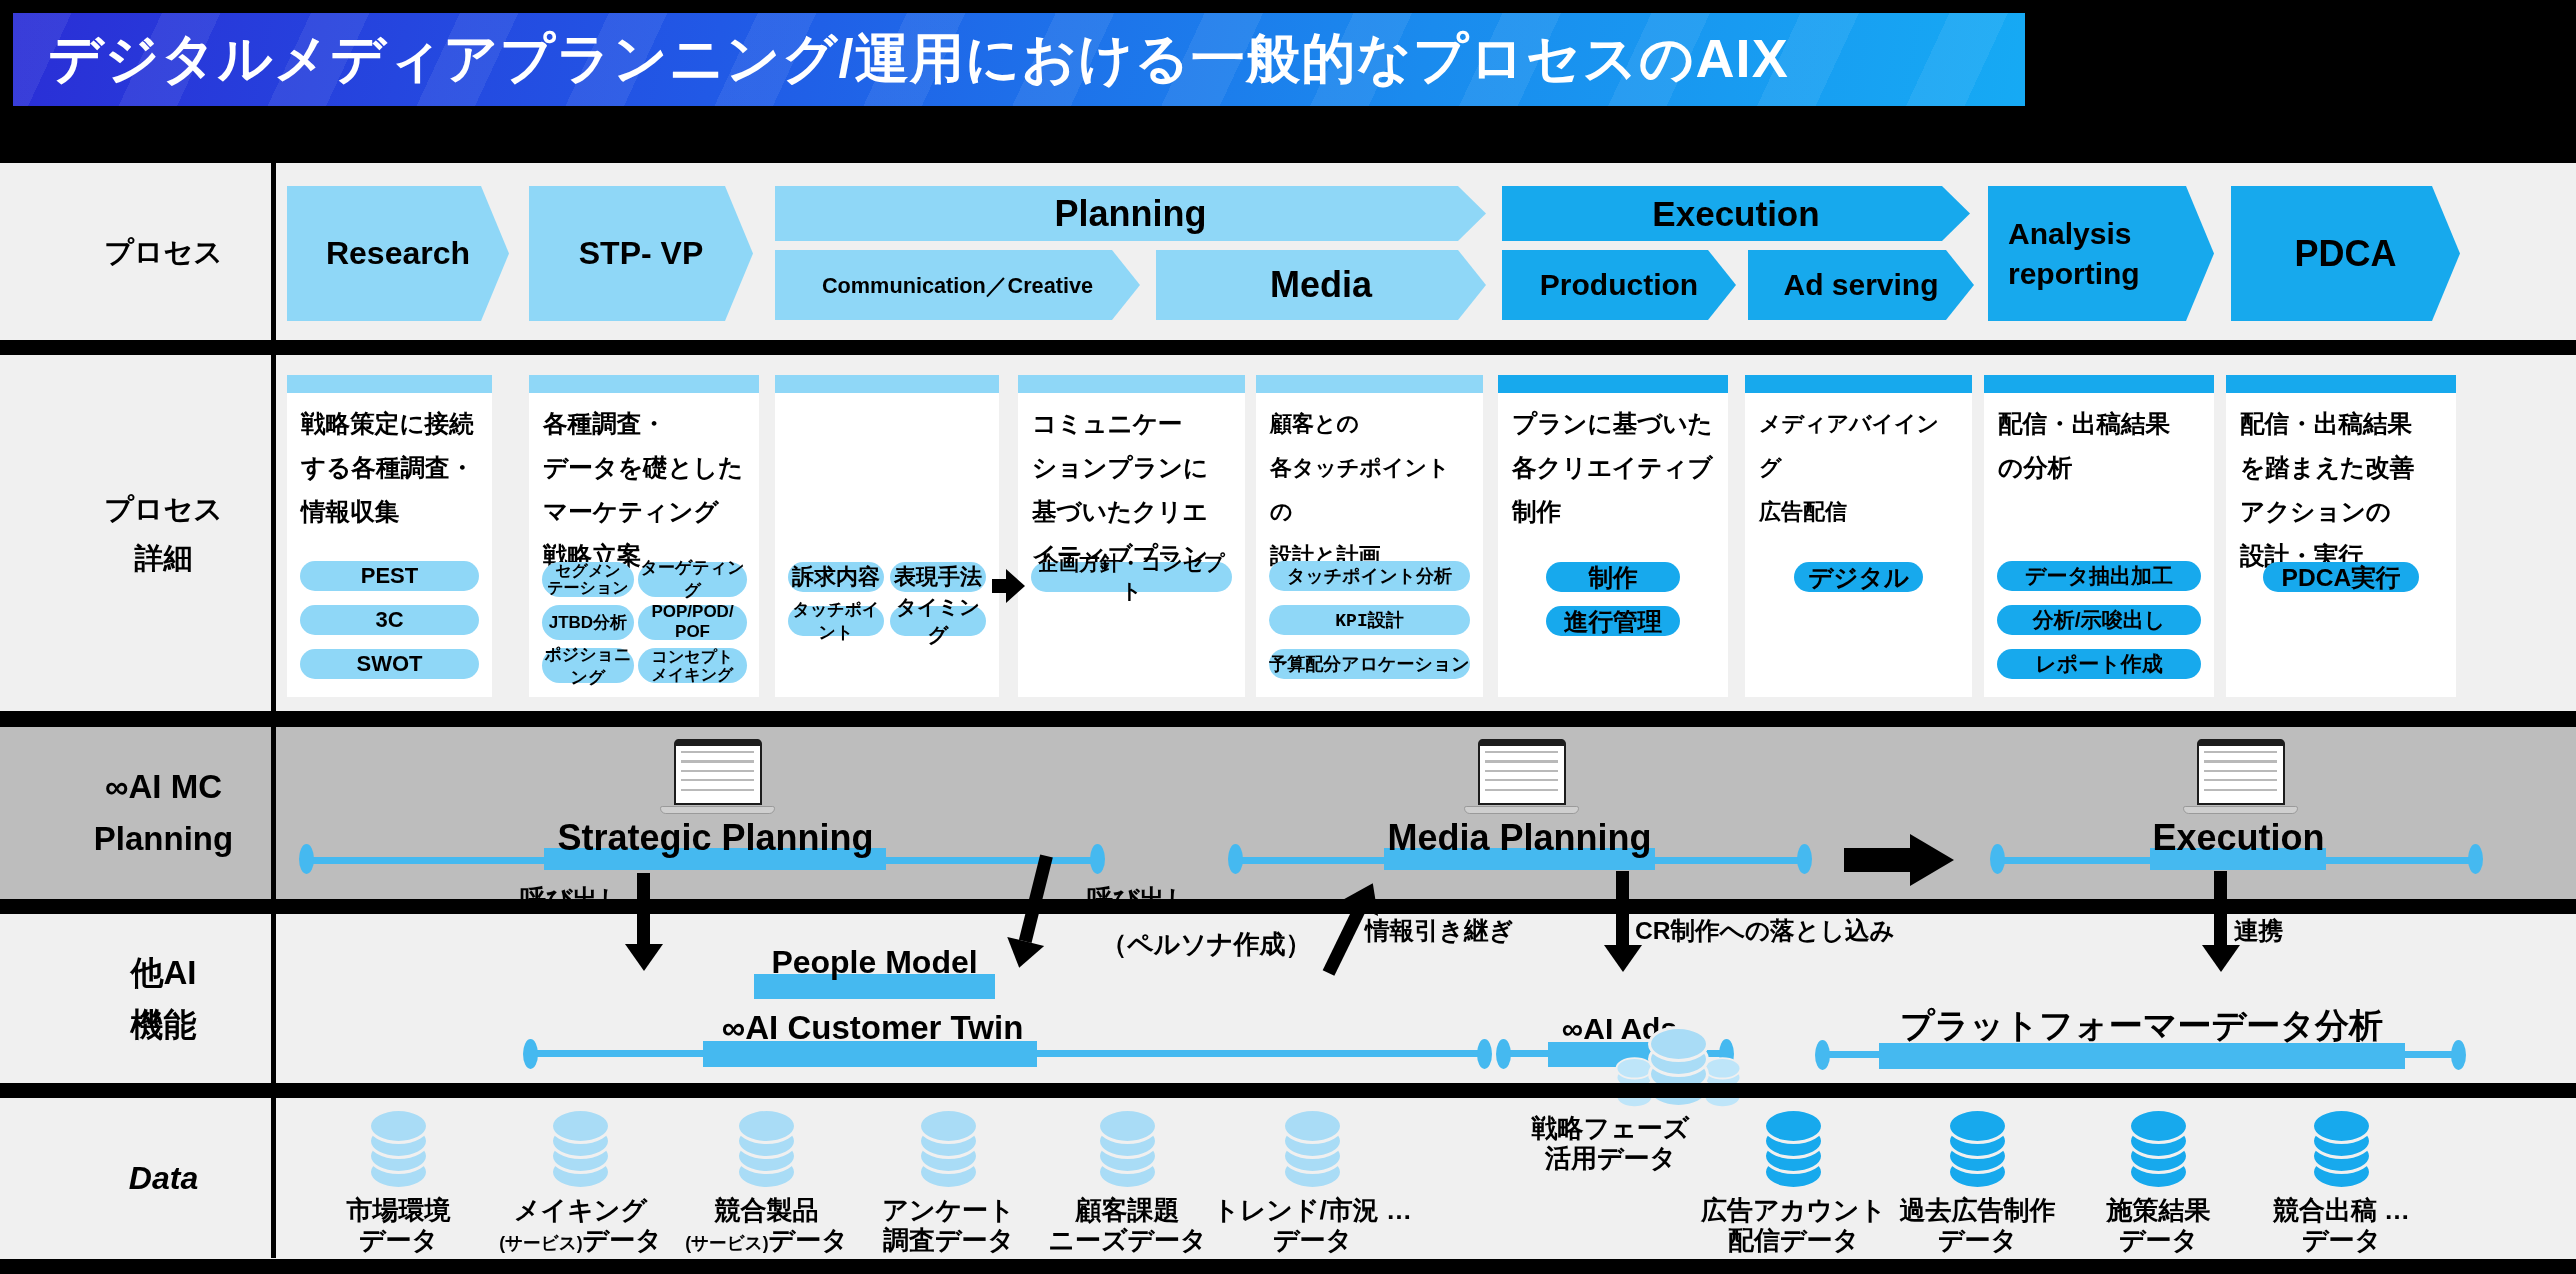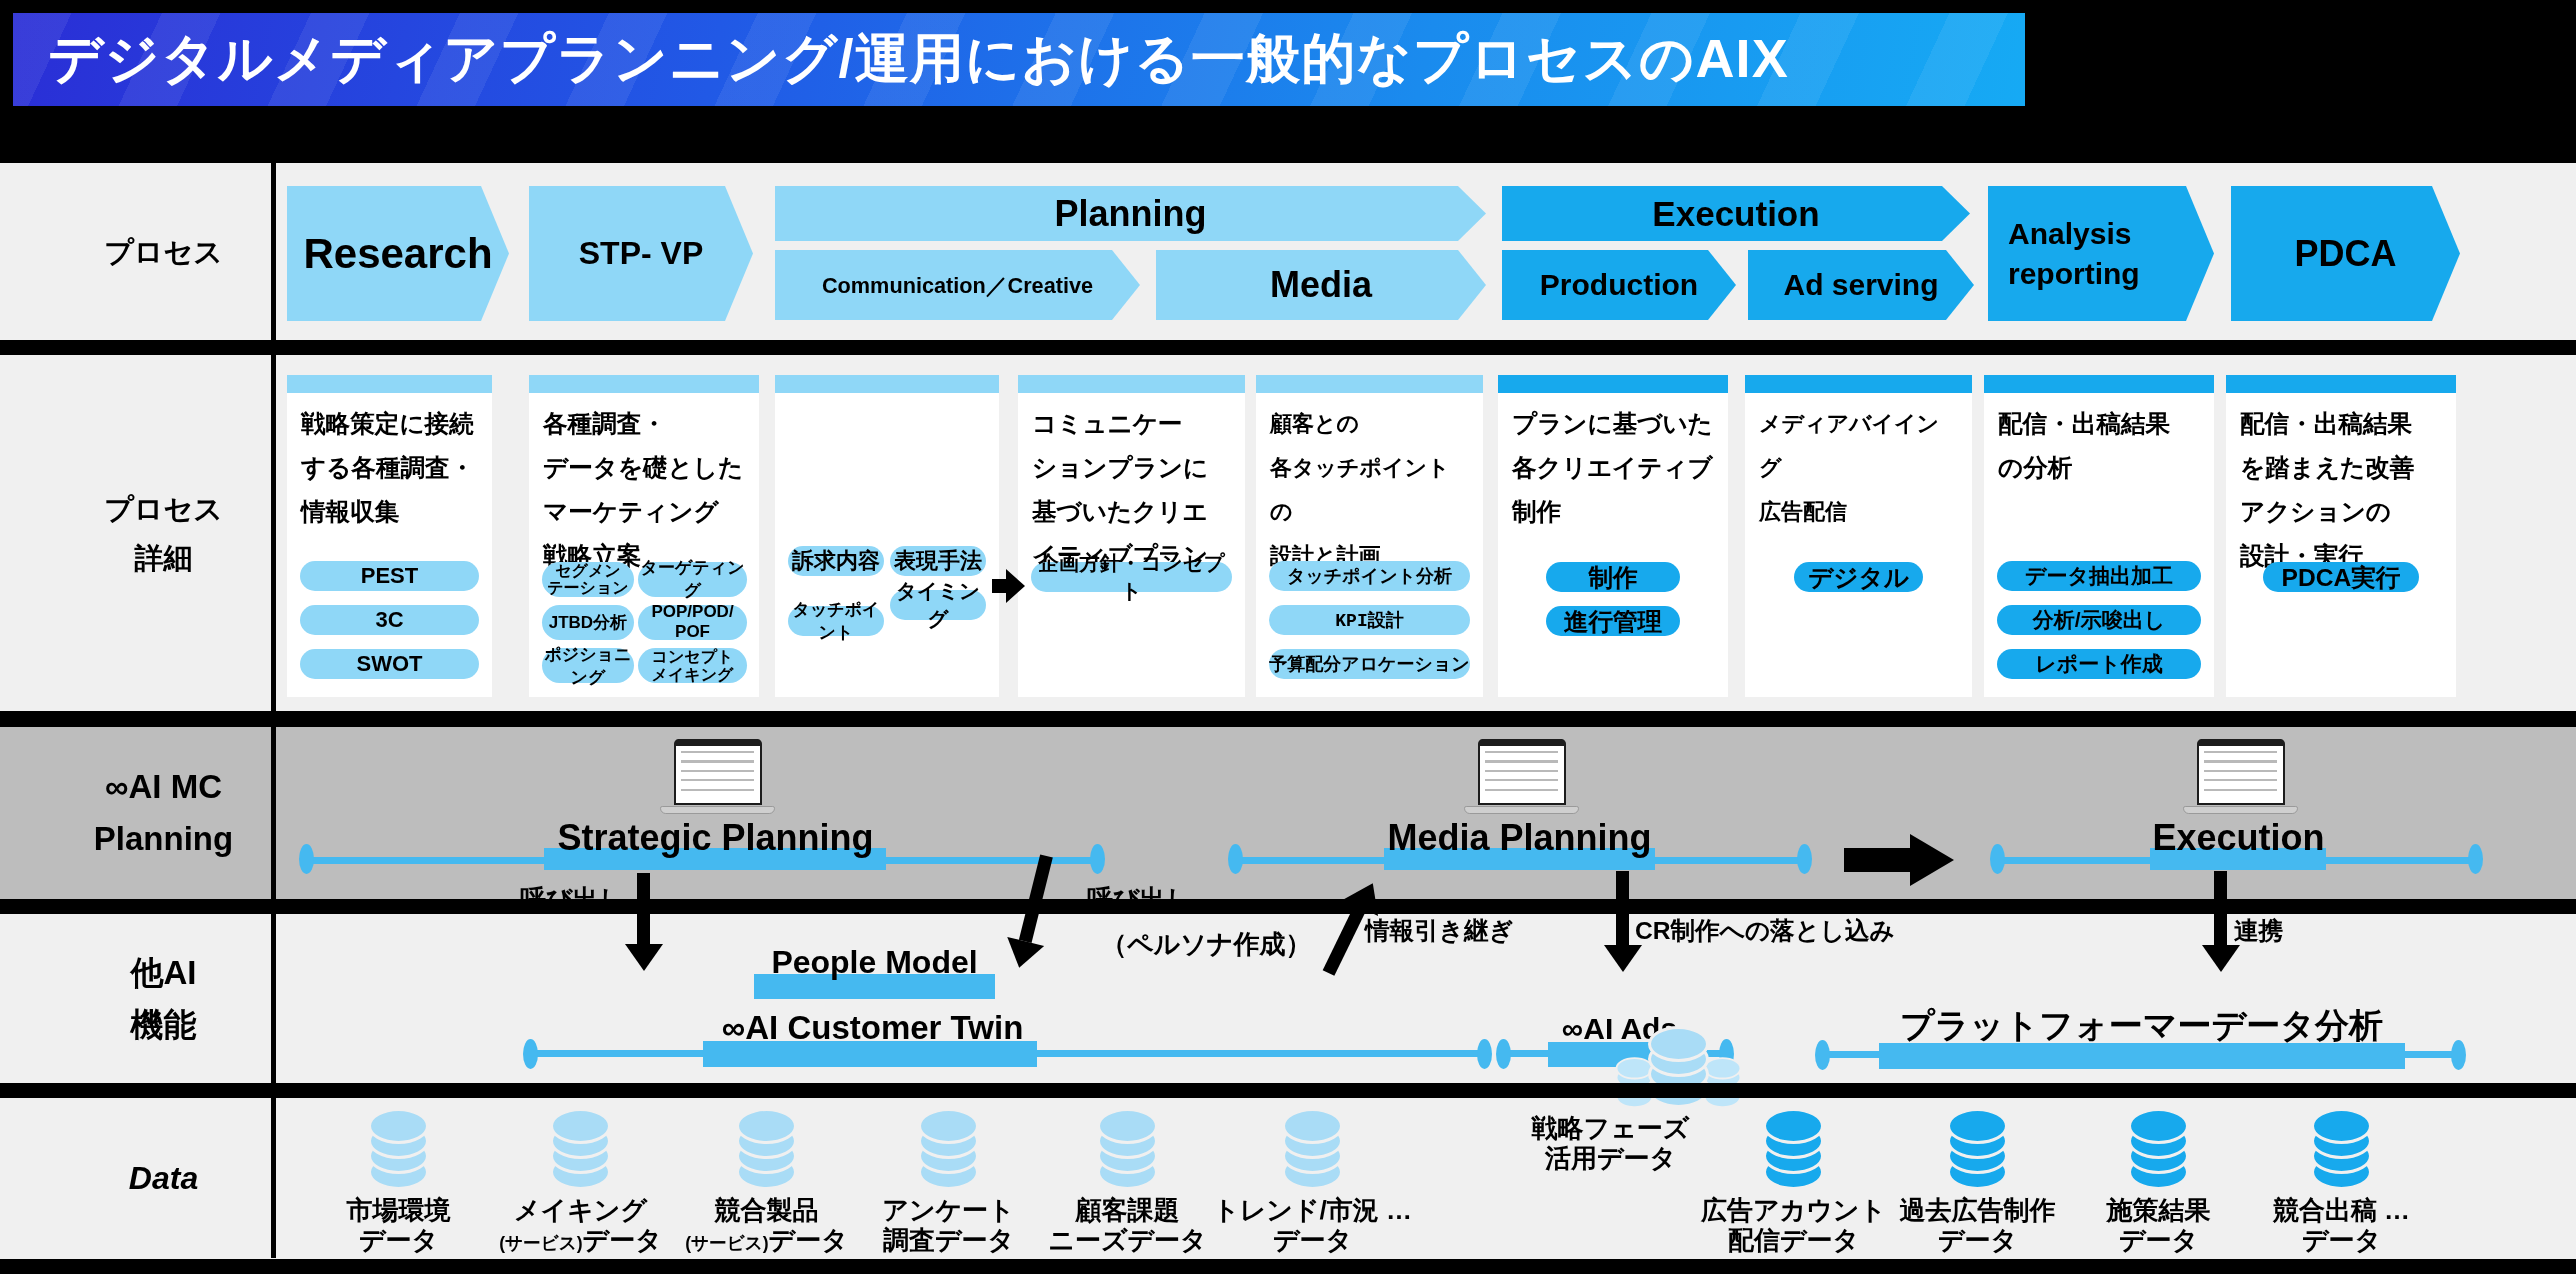--- a/index.html
+++ b/index.html
@@ -37,21 +37,21 @@
 
   
   .chev{position:absolute;display:flex;align-items:center;justify-content:center;
         font-weight:700;white-space:pre-line;
         clip-path:polygon(0 0,calc(100% - 28px) 0,100% 50%,calc(100% - 28px) 100%,0 100%);}
   .chev.light{background:#8fd7f7}
   .chev.dark{background:#17a9ed}
   .full{top:186px;height:135px}
   .half-top{top:186px;height:55px}
   .half-bot{top:250px;height:70px}
-  #a-research{left:287px;width:222px;font-size:42px;}
+  #a-research{left:287px;width:222px;font-size:32px;}
   #a-stp{left:529px;width:224px;font-size:32px;}
   #a-planning{left:775px;width:711px;font-size:36px;}
   #a-comm{left:775px;width:365px;font-size:21.7px;}
   #a-media{left:1156px;width:330px;font-size:36px;}
   #a-exec{left:1502px;width:468px;font-size:35px;}
   #a-prod{left:1502px;width:234px;font-size:30px;}
   #a-adserv{left:1748px;width:226px;font-size:30px;}
   #a-analysis{left:1988px;width:226px;font-size:30px;line-height:40px;justify-content:flex-start;padding-left:20px;box-sizing:border-box;}
   #a-pdca{left:2231px;width:229px;font-size:36px;}
 
@@ -65,21 +65,21 @@
   .ctext{padding:9.4px 14px 0;font-weight:700;font-size:24.6px;line-height:44px;white-space:pre-line;}
   #card5 .ctext,#card7 .ctext{font-size:22px;}
   .pills{position:absolute;left:13px;right:13px;bottom:17.6px;display:flex;flex-direction:column;gap:14px;align-items:stretch;}
   .pill{background:#8fd7f7;border-radius:26px;font-weight:700;font-size:22px;height:30px;
         display:flex;align-items:center;justify-content:center;text-align:center;white-space:pre-line;}
   .pill.dark{background:#17a9ed;}
   #card2 .pills{display:grid;grid-template-columns:45% 53%;gap:8.2px 4.7px;bottom:14px;}
   #card2 .pill{height:35px;font-size:17px;}
   #card2 .pill.two{font-size:16px;line-height:17.6px;}
   #card3 .pills{display:grid;grid-template-columns:48.5% 48.5%;gap:14px 5.9px;bottom:61px;}
-  #card3 .pill.r2a{font-size:17px;margin-top:16px;}
+  #card3 .pill.r2a{font-size:17px;}
   #card3 .pill.r2b{font-size:20.5px;}
   #card4 .pills{bottom:105px;}
   #card4 .pill{font-size:20.5px;}
   #card5 .pill{font-size:18px;font-family:Liberation Mono, monospace;}
   #card6 .pills{bottom:61px;align-items:center;}
   #card6 .pill{width:66%;font-size:24.6px;}
   #card7 .pills{bottom:105px;align-items:center;}
   #card7 .pill{width:64%;font-size:24.6px;}
   #card8 .pill{font-size:21px;}
   #card9 .pills{bottom:105px;align-items:center;}

